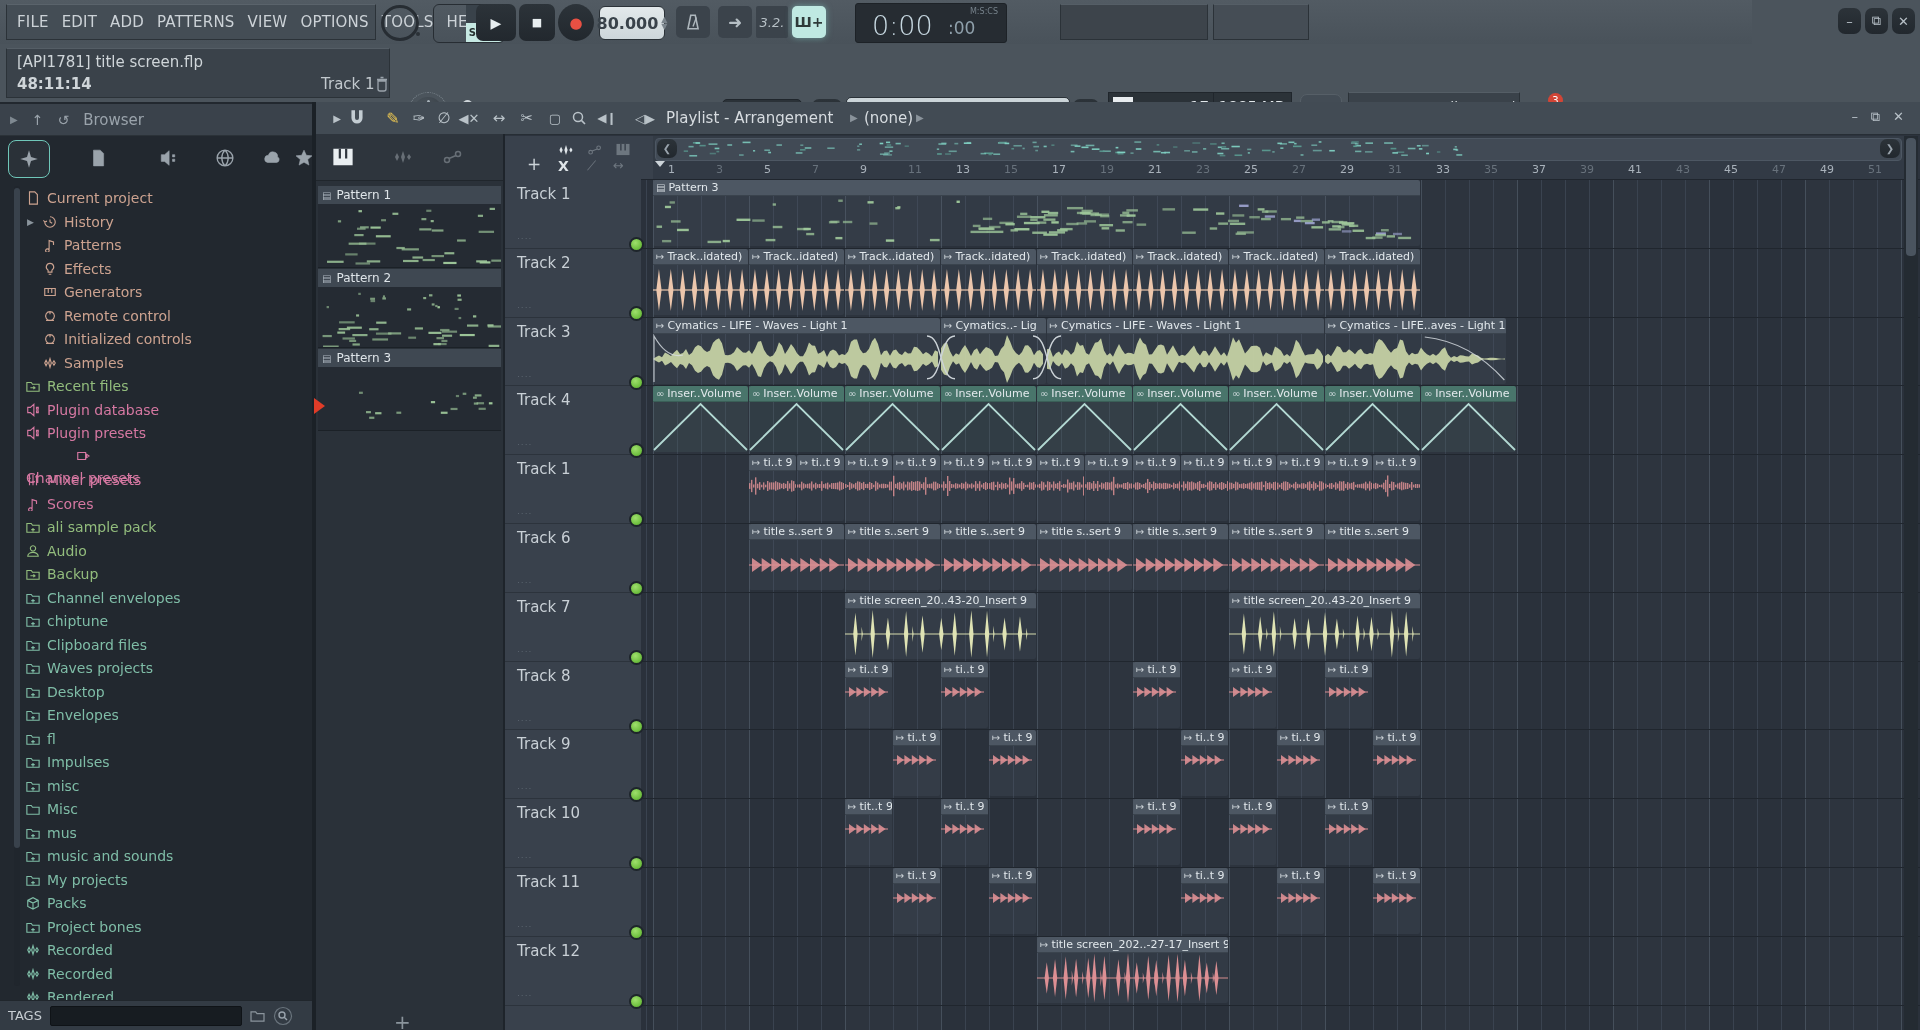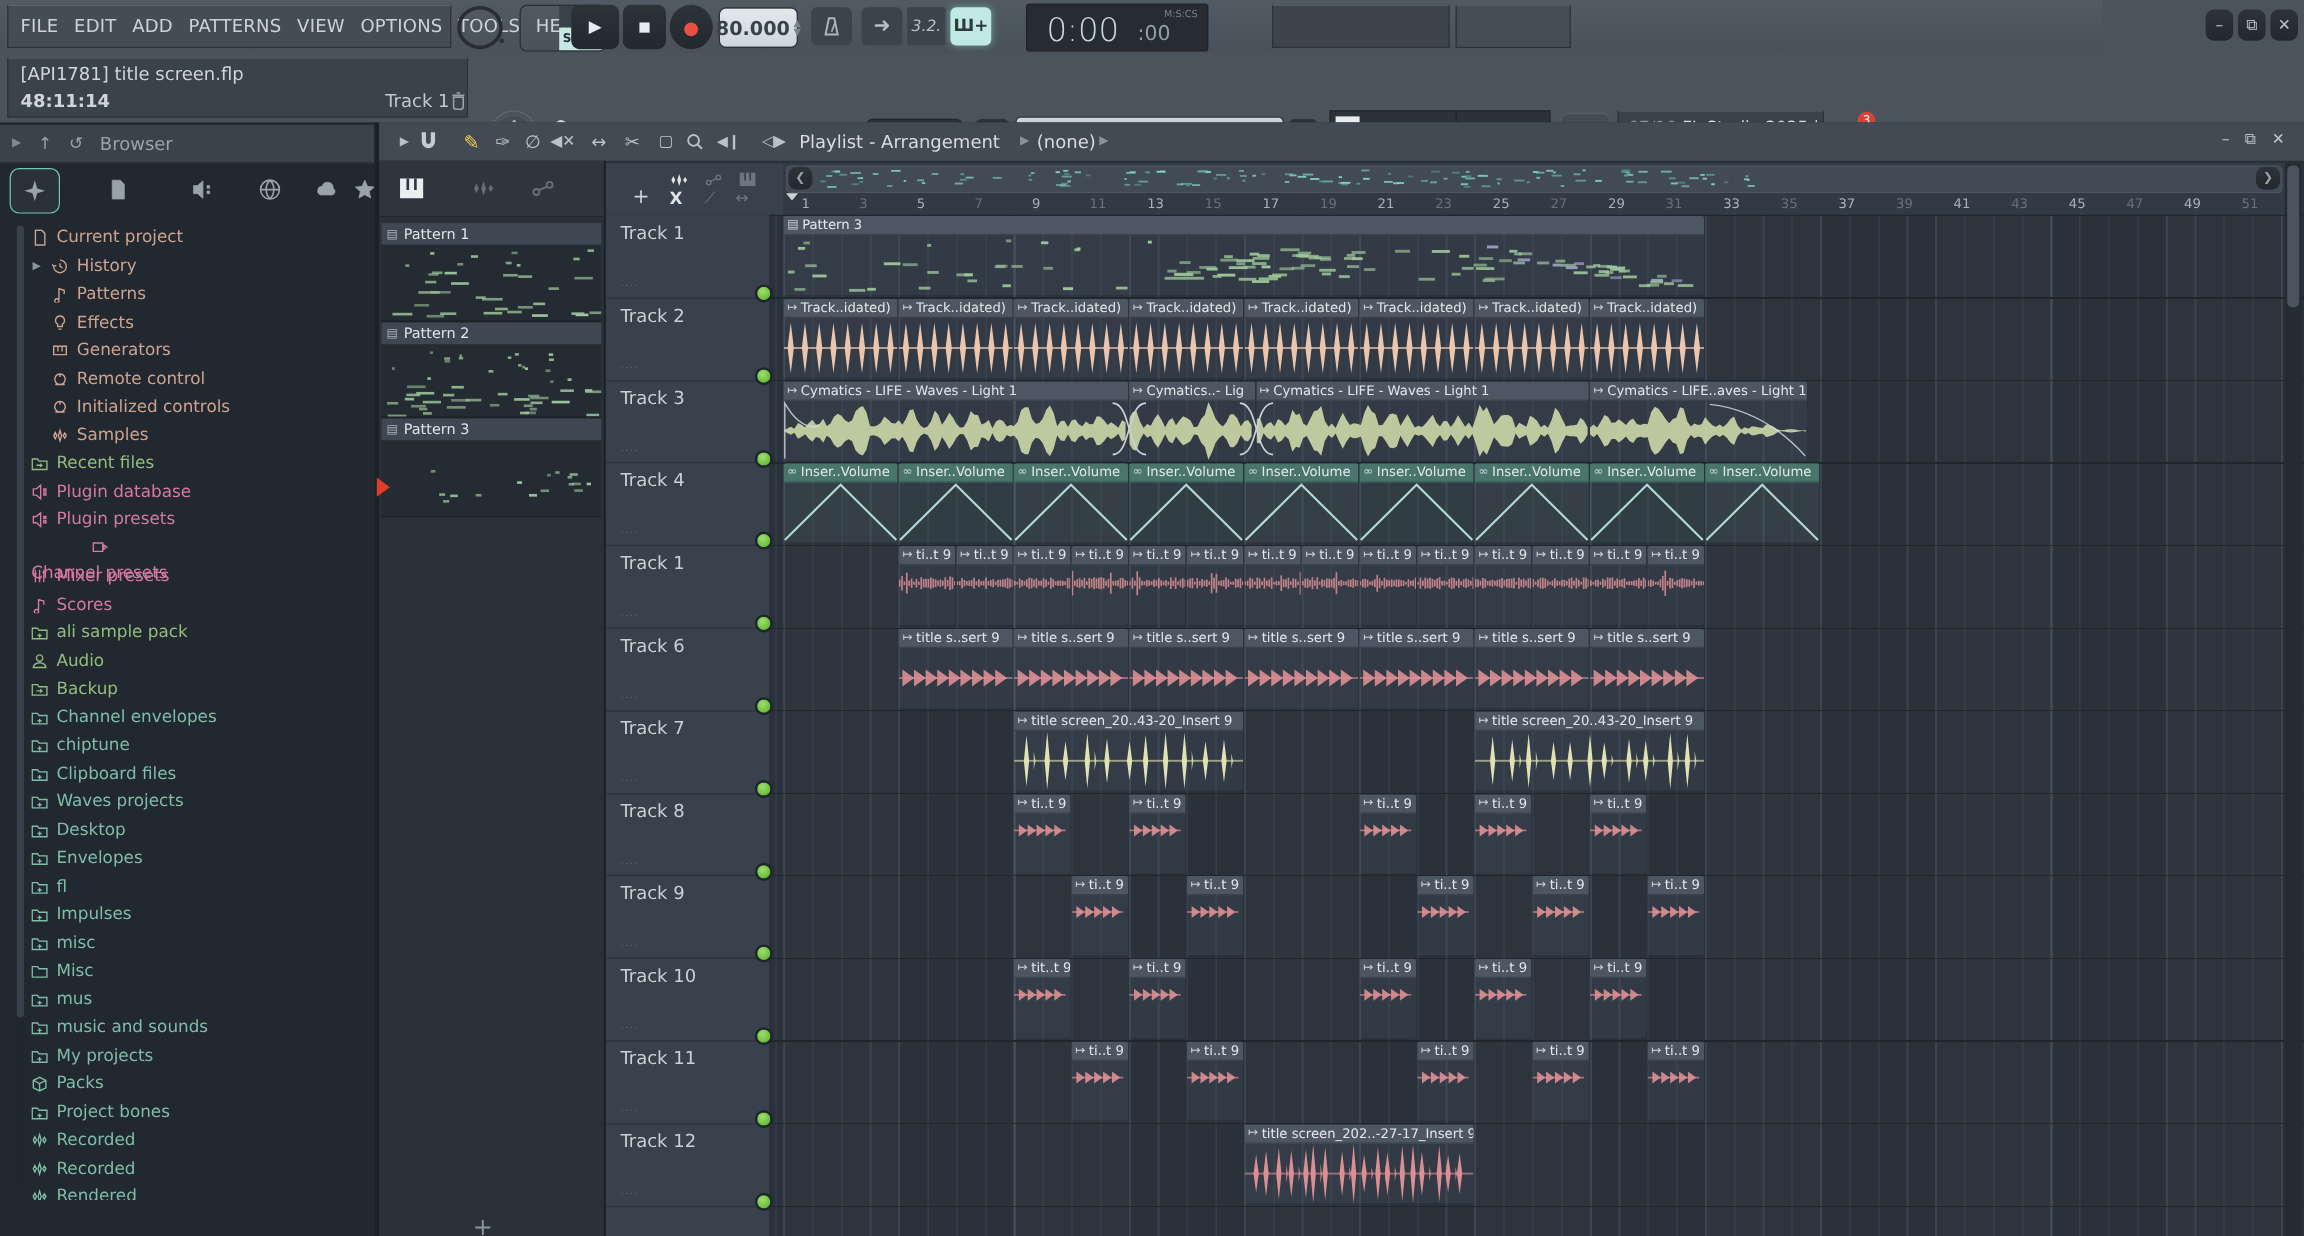--- a/index.html
+++ b/index.html
@@ -448,20 +448,32 @@
         </svg>
         <span>Recorded</span>
       </div>
       <div class="tree-item c-teal" style="left: 26px; top: 807px;">
         <svg width="14" height="14" viewBox="0 0 16 16">
           <path d="M2 8 l1.5-3 1.5 3-1.5 3z M6.5 8 l1.5-5 1.5 5-1.5 5z M11 8 l1.5-2.5 1.5 2.5-1.5 2.5z" fill="none" stroke-width="1.3"></path>
         </svg>
         <span>Rendered</span>
       </div>
     </div>
+  <div class="abs" id="tags-bar">
+    <span style="color:#c7cdd2;font-size:13px;">TAGS</span>
+    <input id="tags-input" value="" style="">
+    <svg width="15" height="13" viewBox="0 0 16 14">
+        <path d="M1 3 h5 l1.5 2 H15 v8 H1 z" fill="none" stroke="#8a949c" stroke-width="1.3"></path>
+      </svg>
+    <svg width="20" height="20" viewBox="0 0 20 20">
+        <circle cx="10" cy="10" r="8.5" fill="none" stroke="#6a747d" stroke-width="1.2"></circle>
+        <circle cx="9" cy="9" r="3" fill="none" stroke="#9aa4ad" stroke-width="1.4"></circle>
+        <path d="M11.2 11.2 L14 14" stroke="#9aa4ad" stroke-width="1.4"></path>
+      </svg>
+  </div>
 </div>
 
 <div class="abs" id="right-region">
   <div class="abs" id="pl-titlebar">
     <span class="pl-icon" style="left:10px;font-size:10px;">▶</span>
     <svg class="abs" style="left:32px;top:6px;" width="18" height="20" viewBox="0 0 16 18">
         <path d="M3 2 v7 a5 5 0 0 0 10 0 V2 h-3.2 v7 a1.8 1.8 0 0 1 -3.6 0 V2 z" fill="#c3ccd2"></path>
       </svg>
     <span class="pl-icon" style="left:66px;color:#ecc751;font-size:16px;">✎</span>
     <span class="pl-icon" style="left:92px;">✑</span>

